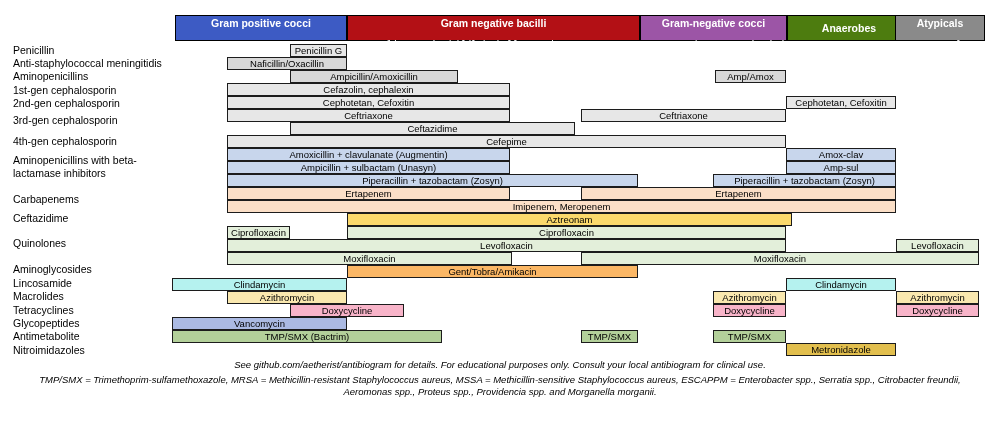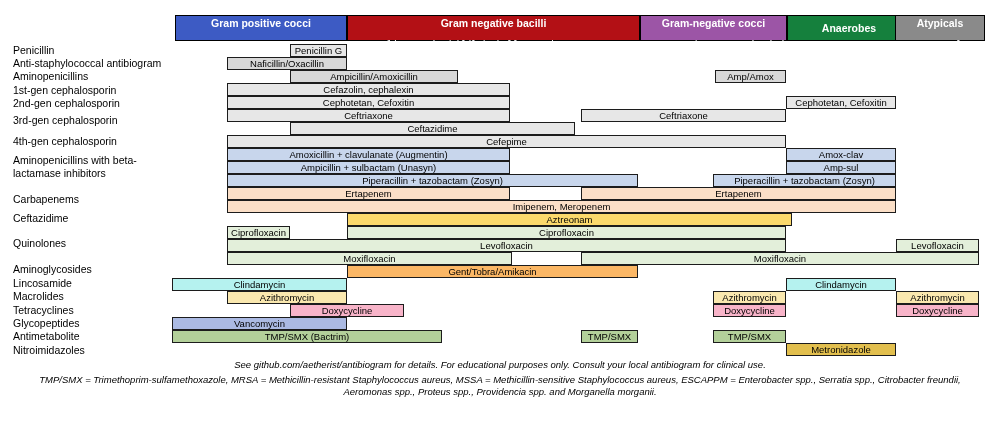--- a/index.html
+++ b/index.html
@@ -38,31 +38,31 @@
         <div class="gsub" style="left: 58px; width: 58px;">P. mirabilis</div>
         <div class="gsub" style="left: 116px; width: 59px;">Klebsiella</div>
         <div class="gsub" style="left: 175px; width: 58px;">Pseudomonas</div>
         <div class="gsub" style="left: 233px; width: 59px;">ESCAPPM</div>
       </div>
       <div class="group" style="left: 640px; width: 147px; background: rgb(156, 85, 166);">
         <div class="gtitle">Gram-negative cocci</div>
         <div class="gsub" style="left: -1px; width: 73px;">N. gonorrhoeae</div>
         <div class="gsub" style="left: 72px; width: 74px;">N. meningitidis</div>
       </div>
-      <div class="group span-both" style="left: 787px; width: 124px; background: #15803d;">
+      <div class="group span-both" style="left: 787px; width: 124px; background: #4d7c0f;">
         <div class="gtitle">Anaerobes</div>
       </div>
       <div class="group" style="left: 895px; width: 90px; background: rgb(138, 138, 138);">
         <div class="gtitle">Atypicals</div>
         <div class="gsub" style="left: -1px; width: 90px;">e.g. Mycoplasma</div>
       </div>
     </div>
   <div id="row-labels">
       <div class="rlabel" style="top: 44px;">Penicillin</div>
-      <div class="rlabel" style="top: 57px;">Anti-staphylococcal antibiogram</div>
+      <div class="rlabel" style="top: 57px;">Anti-staphylococcal meningitidis</div>
       <div class="rlabel" style="top: 70px;">Aminopenicillins</div>
       <div class="rlabel" style="top: 84px;">1st-gen cephalosporin</div>
       <div class="rlabel" style="top: 97px;">2nd-gen cephalosporin</div>
       <div class="rlabel" style="top: 114px;">3rd-gen cephalosporin</div>
       <div class="rlabel" style="top: 135px;">4th-gen cephalosporin</div>
       <div class="rlabel" style="top: 154px;">Aminopenicillins with beta-
 lactamase inhibitors</div>
       <div class="rlabel" style="top: 193px;">Carbapenems</div>
       <div class="rlabel" style="top: 212px;">Ceftazidime</div>
       <div class="rlabel" style="top: 237px;">Quinolones</div>

